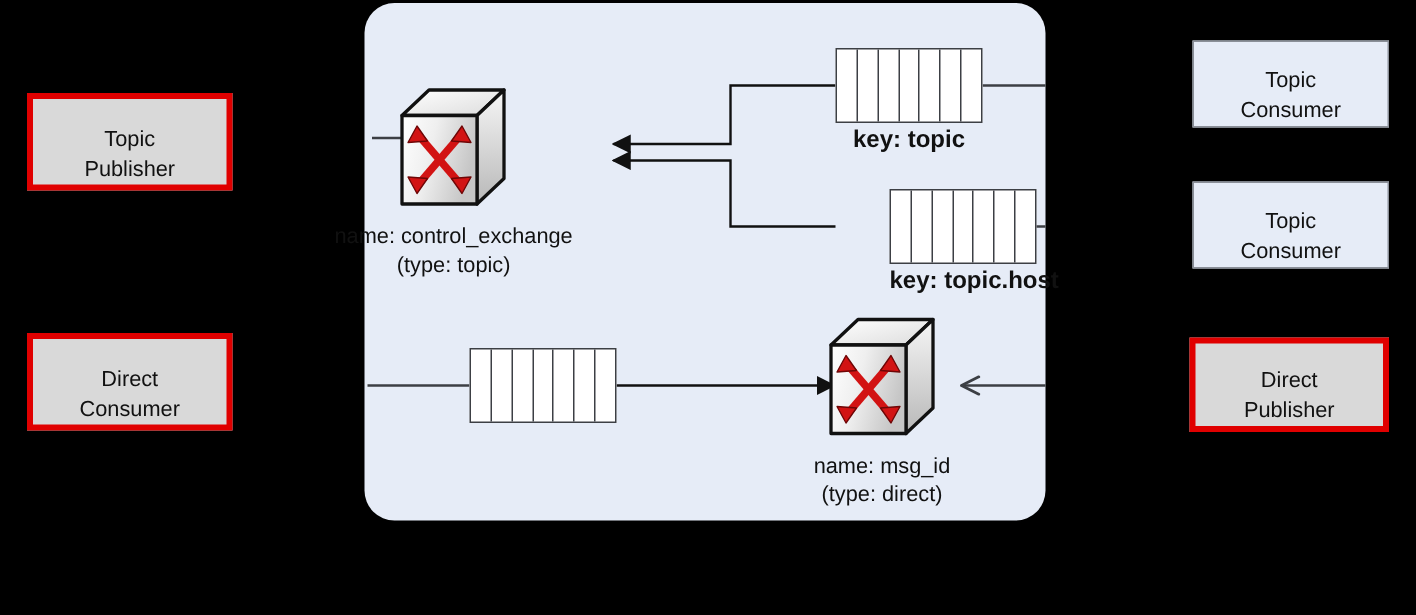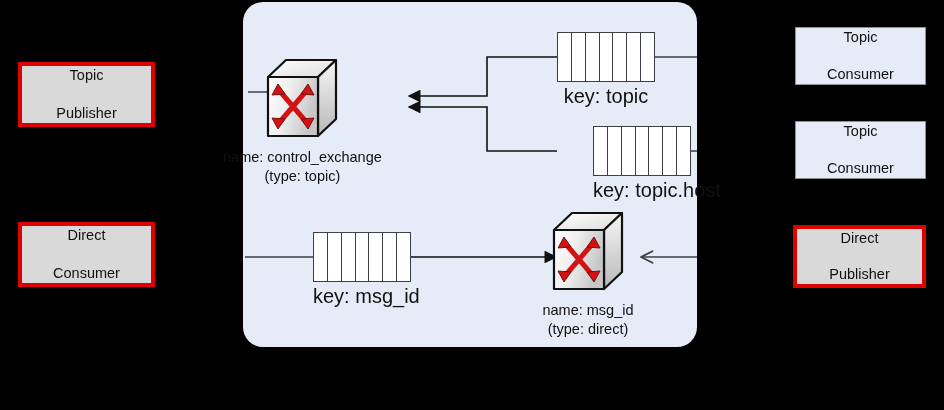--- a/index.html
+++ b/index.html
@@ -27,21 +27,21 @@
     border-radius: 20px;
   }
 
   
   .actor {
     position: absolute;
     box-sizing: border-box;
     display: flex;
     flex-direction: column;
     align-items: center;
-    justify-content: space-between;
+    justify-content: flex-end;
     text-align: center;
     font-size: 14.5px;
     line-height: 1.34;
     color: #111111;
   }
   .actor.red {
     background: #d9d9d9;
     border: 4px solid #e00000;
   }
   .actor.plain {
@@ -66,23 +66,24 @@
     display: flex;
   }
   .queue .cell {
     flex: 1 1 0;
     border-right: 1.6px solid #3c3f44;
   }
   .queue .cell:last-child { border-right: none; }
   .queue-label {
     margin-top: 3px;
     text-align: center;
-    font-size: 20px;
+    font-size: 16px;
     color: #111111;
     white-space: nowrap;
+    font-weight: bold;
   }
 
   #queue-topic      { left: 557px; top: 32px;  }
   #queue-topic-host { left: 557px; top: 126px; padding-left: 36px; }
   #queue-msg-id     { left: 313px; top: 232px; }
   .queue-box-std { width: 98px; height: 50px; }
 
   
   .exchange { position: absolute; }
   .exchange-label {
@@ -247,21 +248,20 @@
   <div class="queue-group" id="queue-msg-id">
     <div class="queue queue-box-std">
       <div class="cell"></div>
       <div class="cell"></div>
       <div class="cell"></div>
       <div class="cell"></div>
       <div class="cell"></div>
       <div class="cell"></div>
       <div class="cell"></div>
     </div>
-    <div class="queue-label">key: msg_id</div>
   </div>
 
   <div class="actor red" id="actor-topic-publisher">
     <span>Topic</span>
     <span>Publisher</span>
   </div>
 
   <div class="actor red" id="actor-direct-consumer">
     <span>Direct</span>
     <span>Consumer</span>

